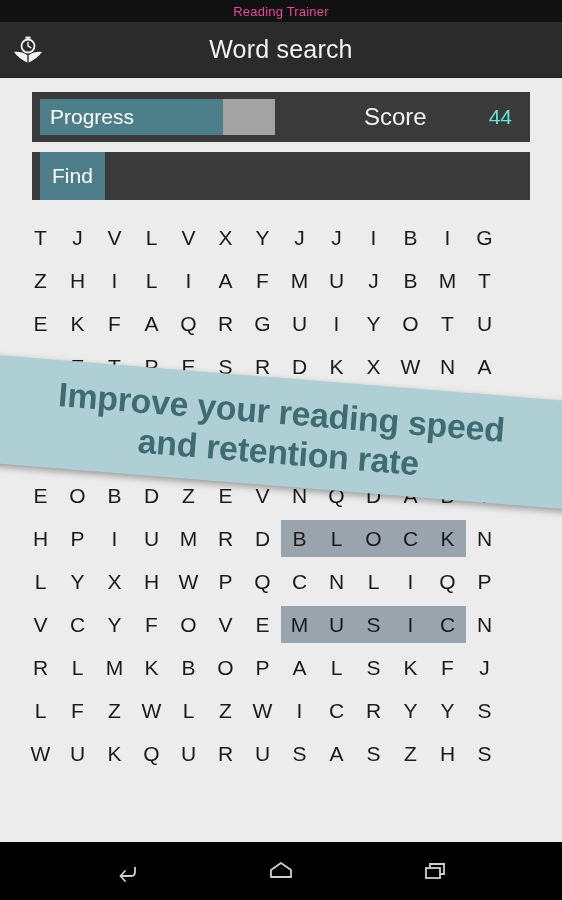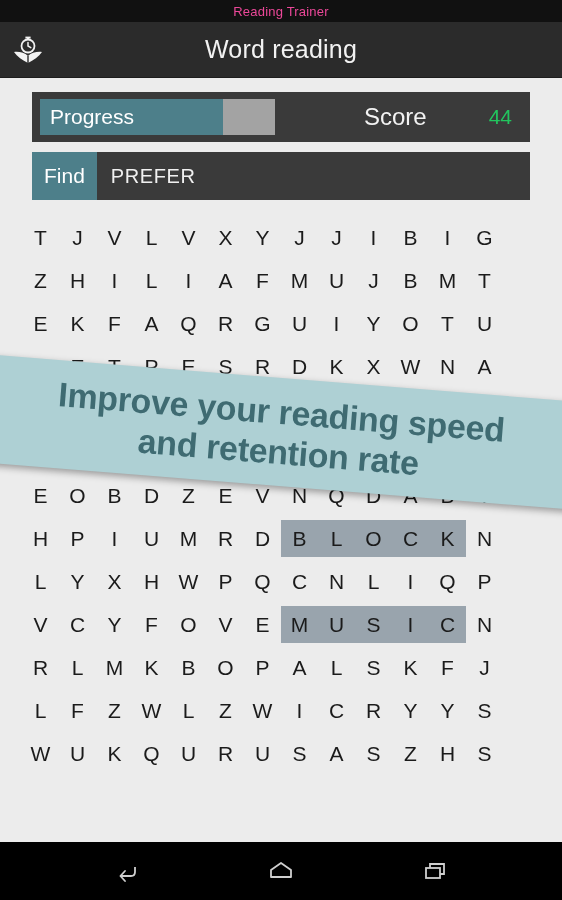--- a/index.html
+++ b/index.html
@@ -50,23 +50,23 @@
     position:absolute; left:0; top:0; bottom:0;
     background:#4d7f8a;
   }
   .progresslabel {
     position:relative; z-index:2; color:#fff; font-size:21px;
     padding-left:10px;
   }
   #scorelabel {
     margin-left:auto; color:#f2f2f2; font-size:24px;
   }
-  #scorevalue { color:#22c55e; font-size:21px; margin-left:62px; padding-right:10px; }
-  
-  #findrow { height:48px; padding:0; margin-bottom:16px; }
+  #scorevalue { color:#5eead4; font-size:21px; margin-left:62px; padding-right:10px; }
+  
+  #findrow { height:48px; padding:8px; margin-bottom:16px; }
   #findtag {
     background:#4d7f8a; color:#fff; font-size:21px;
     height:48px; display:flex; align-items:center; padding:0 12px;
   }
   #findword {
     color:#f0f0f0; font-size:20px; letter-spacing:.6px;
     padding-left:14px;
   }
   
   #grid {
@@ -128,37 +128,36 @@
         <circle cx="17" cy="13" r="7.4" fill="#f2f2f2" stroke="none"></circle>
         <circle cx="17" cy="13" r="5.6" fill="#2b2b2b" stroke="none"></circle>
         <path d="M17 9.4 L17 13 L19.8 14.6" stroke="#f2f2f2" stroke-width="1.5" stroke-linecap="round"></path>
         <path d="M14.4 4.6 L19.6 4.6" stroke="#f2f2f2" stroke-width="2"></path>
         <path d="M17 4.6 L17 6.2" stroke="#f2f2f2" stroke-width="2"></path>
       </g>
       <path d="M3 19 C8 18.4 13.6 19.6 17 23 C20.4 19.6 26 18.4 31 19 C28 23.6 22.4 27.2 17 30 C11.6 27.2 6 23.6 3 19 Z" fill="#f2f2f2"></path>
       <path d="M17 23 L17 30" stroke="#2b2b2b" stroke-width="1.4"></path>
     </svg>
   </div>
-  <div id="screentitle">Word reading</div>
+  <div id="screentitle">Word search</div>
 </div>
 
 <div id="content">
 
   <div class="panel" id="progressrow">
     <div class="progressbar" style="background: rgb(163, 163, 163);">
       <div class="progressfill" style="width: 78%; background: rgb(77, 127, 138);"></div>
       <span class="progresslabel">Progress</span>
     </div>
     <span id="scorelabel">Score</span>
     <span id="scorevalue">44</span>
   </div>
 
   <div class="panel" id="findrow">
     <div id="findtag" style="background: rgb(77, 127, 138);">Find</div>
-    <div id="findword">PREFER</div>
   </div>
 
   <div id="grid">
       <div class="grow">
         <div class="cell">T</div>
         <div class="cell">J</div>
         <div class="cell">V</div>
         <div class="cell">L</div>
         <div class="cell">V</div>
         <div class="cell">X</div>

